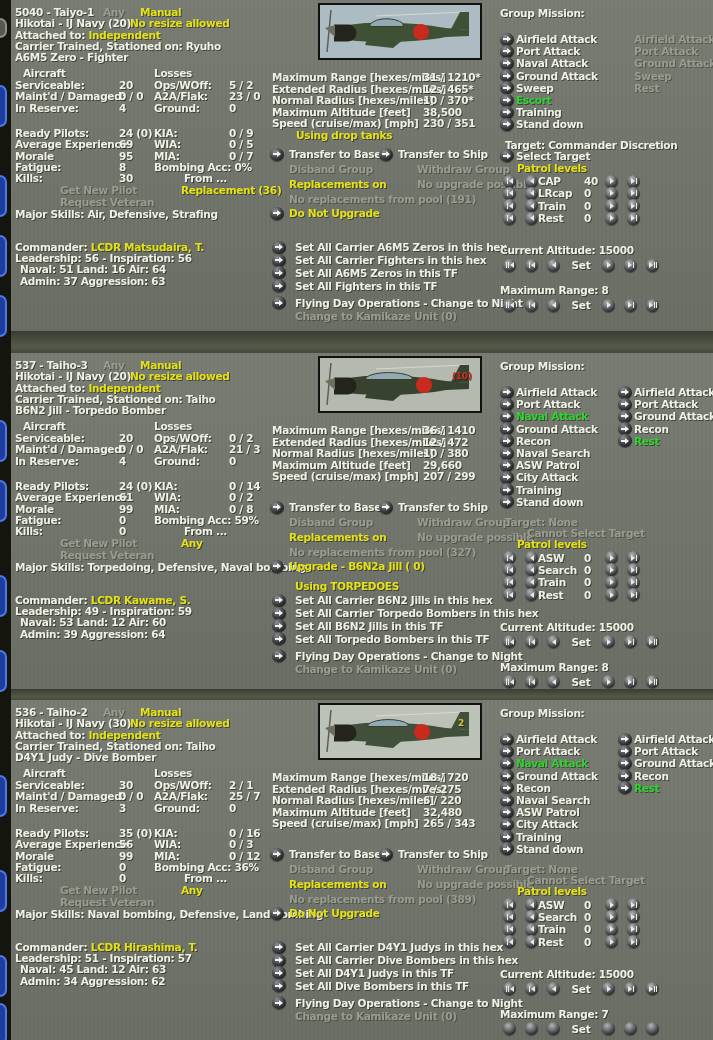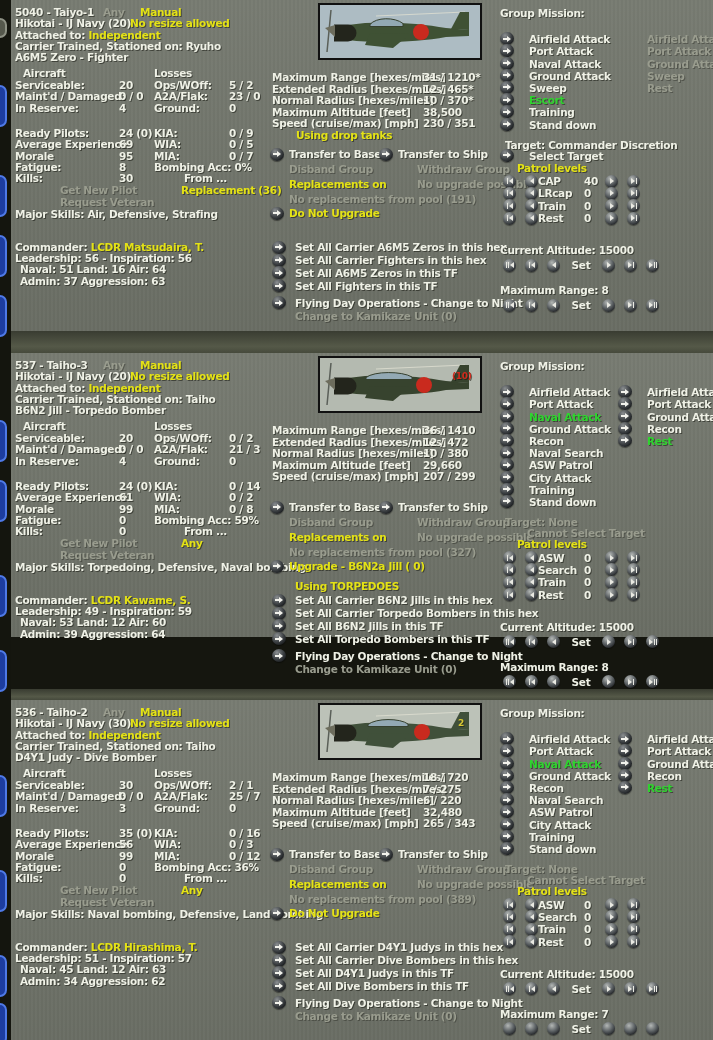--- a/index.html
+++ b/index.html
@@ -61,21 +61,21 @@
   .acell.wide{width:auto}
   .setall{margin-top:1px;padding-left:9px}
   .sarow{display:flex;align-items:center;gap:9px;height:12.9px;white-space:nowrap}
   .sarow.gap{margin-top:4px}
 
   
   .gm{height:12px}
   .mcols{display:flex;margin-top:14px}
   .mlist{width:118px;flex:none}
   .mlist.sec{width:auto}
-  .mrow{display:flex;align-items:flex-end;gap:15px;height:12.2px;white-space:nowrap}
+  .mrow{display:flex;align-items:center;gap:2px;height:12.2px;white-space:nowrap}
   .target{margin-top:8px}
   .t2{padding-left:27px}
   .plvl{padding-left:17px;height:11px}
   .patrol{margin-top:2px;padding-left:3px}
   .prow{display:flex;align-items:center;height:12.3px}
   .prow .pl{width:46px;padding-left:0}
   .prow .pv{width:21px}
   .prow .s2{margin-left:9px}
   .altline,.rngline{margin-top:12px;white-space:nowrap}
   .altline{margin-top:20px}
@@ -638,21 +638,21 @@
             <b class="bar"></b>
             <b class="bar"></b>
           </i>
         </span>
     </div>
   </div>
 </section>
 
 <div class="divider" style="top:331px;height:22px"></div>
 
-<section class="panel" style="top:353px;height:284px">
+<section class="panel" style="top:353px;height:336px">
   <div class="cl">
     <div class="line hl">
       <span class="c1">537 - Taiho-3</span>
       <span class="c2 gry">Any</span>
       <span class="yel">Manual</span>
     </div>
     <div class="line hl">
       <span class="u1">Hikotai - IJ Navy (20)</span>
       <span class="yel">No resize allowed</span>
     </div>

